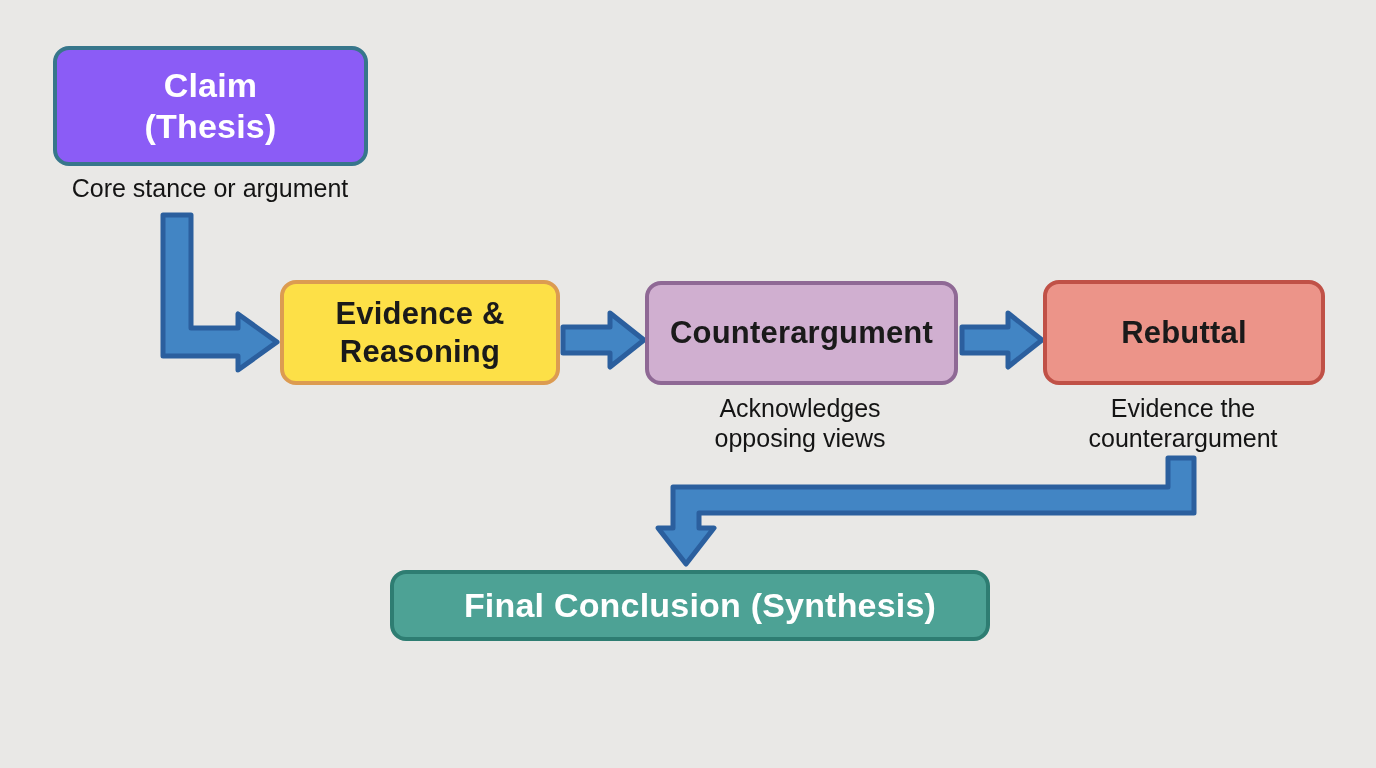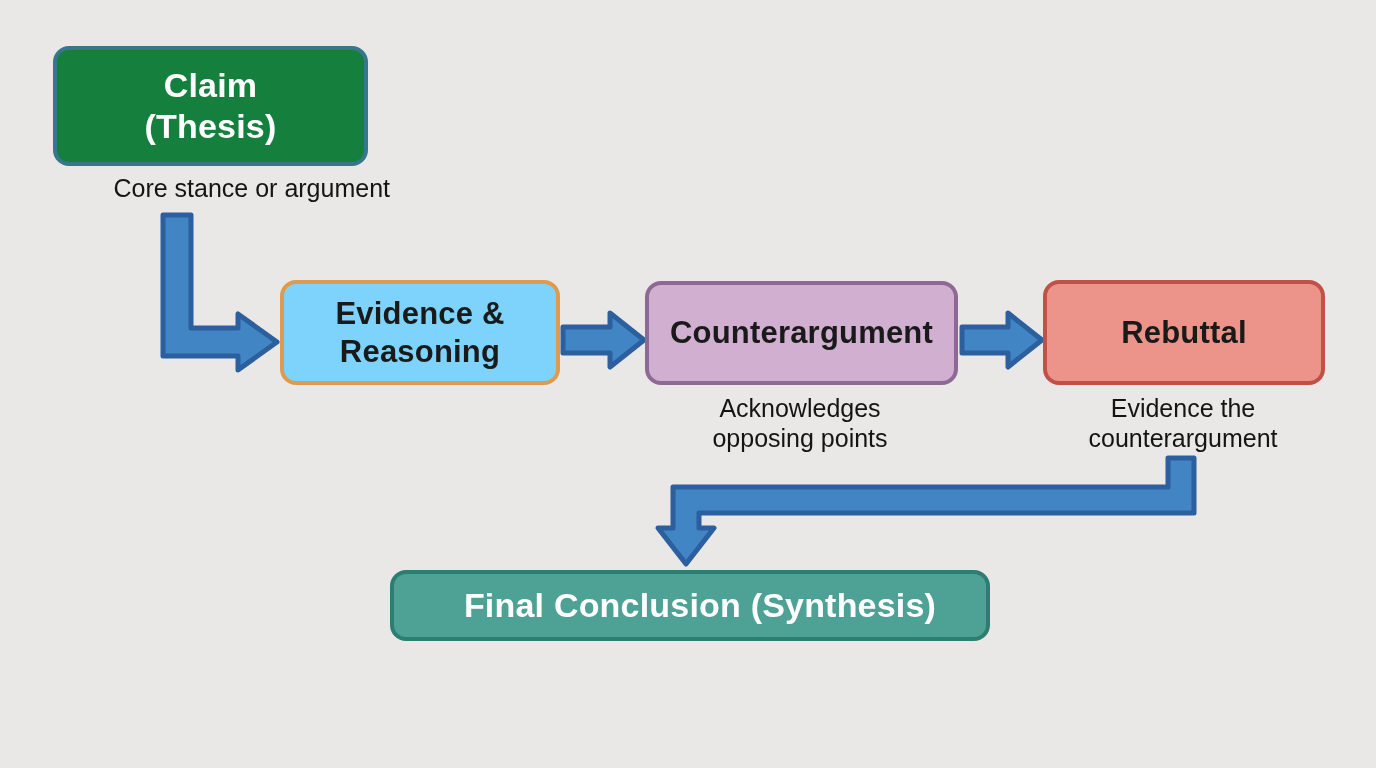--- a/index.html
+++ b/index.html
@@ -31,36 +31,36 @@
 
 <div id="stage" style="background: rgb(233, 232, 230);">
 
   <svg id="arrow-layer" width="1376" height="768" viewBox="0 0 1376 768">
     <polygon points="163,215 163,356 238,356 238,370 277,342 238,314 238,328 191,328 191,215" stroke-width="5" stroke-linejoin="round" fill="#4285C4" stroke="#2B5F9E"></polygon>
     <polygon points="563,327 610,327 610,313 644,340 610,367 610,353 563,353" stroke-width="5" stroke-linejoin="round" fill="#4285C4" stroke="#2B5F9E"></polygon>
     <polygon points="962,327 1008,327 1008,313 1042,340 1008,367 1008,353 962,353" stroke-width="5" stroke-linejoin="round" fill="#4285C4" stroke="#2B5F9E"></polygon>
     <polygon points="1168,458 1168,487 673,487 673,528 658,528 686,564 714,528 699,528 699,513 1194,513 1194,458" stroke-width="5" stroke-linejoin="round" fill="#4285C4" stroke="#2B5F9E"></polygon>
   </svg>
 
-  <div class="node" style="left: 53px; top: 46px; width: 315px; height: 120px; background: #15803d; border-color: rgb(55, 118, 139); color: rgb(255, 255, 255);">
+  <div class="node" style="left: 53px; top: 46px; width: 315px; height: 120px; background: #8b5cf6; border-color: rgb(55, 118, 139); color: rgb(255, 255, 255);">
     <span class="node-label lg">Claim
 (Thesis)</span>
   </div>
-  <div class="caption" style="left:30px;top:174px;width:360px;text-align:right;">Core stance or argument</div>
+  <div class="caption" style="left:30px;top:174px;width:360px;">Core stance or argument</div>
 
-  <div class="node" style="left: 280px; top: 280px; width: 280px; height: 105px; background: #7dd3fc; border-color: rgb(220, 155, 81); color: rgb(26, 26, 26);">
+  <div class="node" style="left: 280px; top: 280px; width: 280px; height: 105px; background: #fde047; border-color: rgb(220, 155, 81); color: rgb(26, 26, 26);">
     <span class="node-label md">Evidence &amp;
 Reasoning</span>
   </div>
 
   <div class="node" style="left: 645px; top: 281px; width: 313px; height: 104px; background: rgb(208, 175, 208); border-color: rgb(143, 105, 149); color: rgb(26, 26, 26);">
     <span class="node-label md">Counterargument</span>
   </div>
   <div class="caption" style="left:630px;top:394px;width:340px;">Acknowledges
-opposing points</div>
+opposing views</div>
 
   <div class="node" style="left: 1043px; top: 280px; width: 282px; height: 105px; background: rgb(236, 148, 137); border-color: rgb(192, 81, 71); color: rgb(26, 26, 26); justify-content: center;">
     <span class="node-label md">Rebuttal</span>
   </div>
   <div class="caption" style="left:1013px;top:394px;width:340px;">Evidence the
 counterargument</div>
 
   <div class="node" style="left: 390px; top: 570px; width: 600px; height: 71px; background: rgb(77, 162, 149); border-color: rgb(46, 125, 114); color: rgb(255, 255, 255); padding-left: 20px;">
     <span class="node-label lg">Final Conclusion (Synthesis)</span>
   </div>

